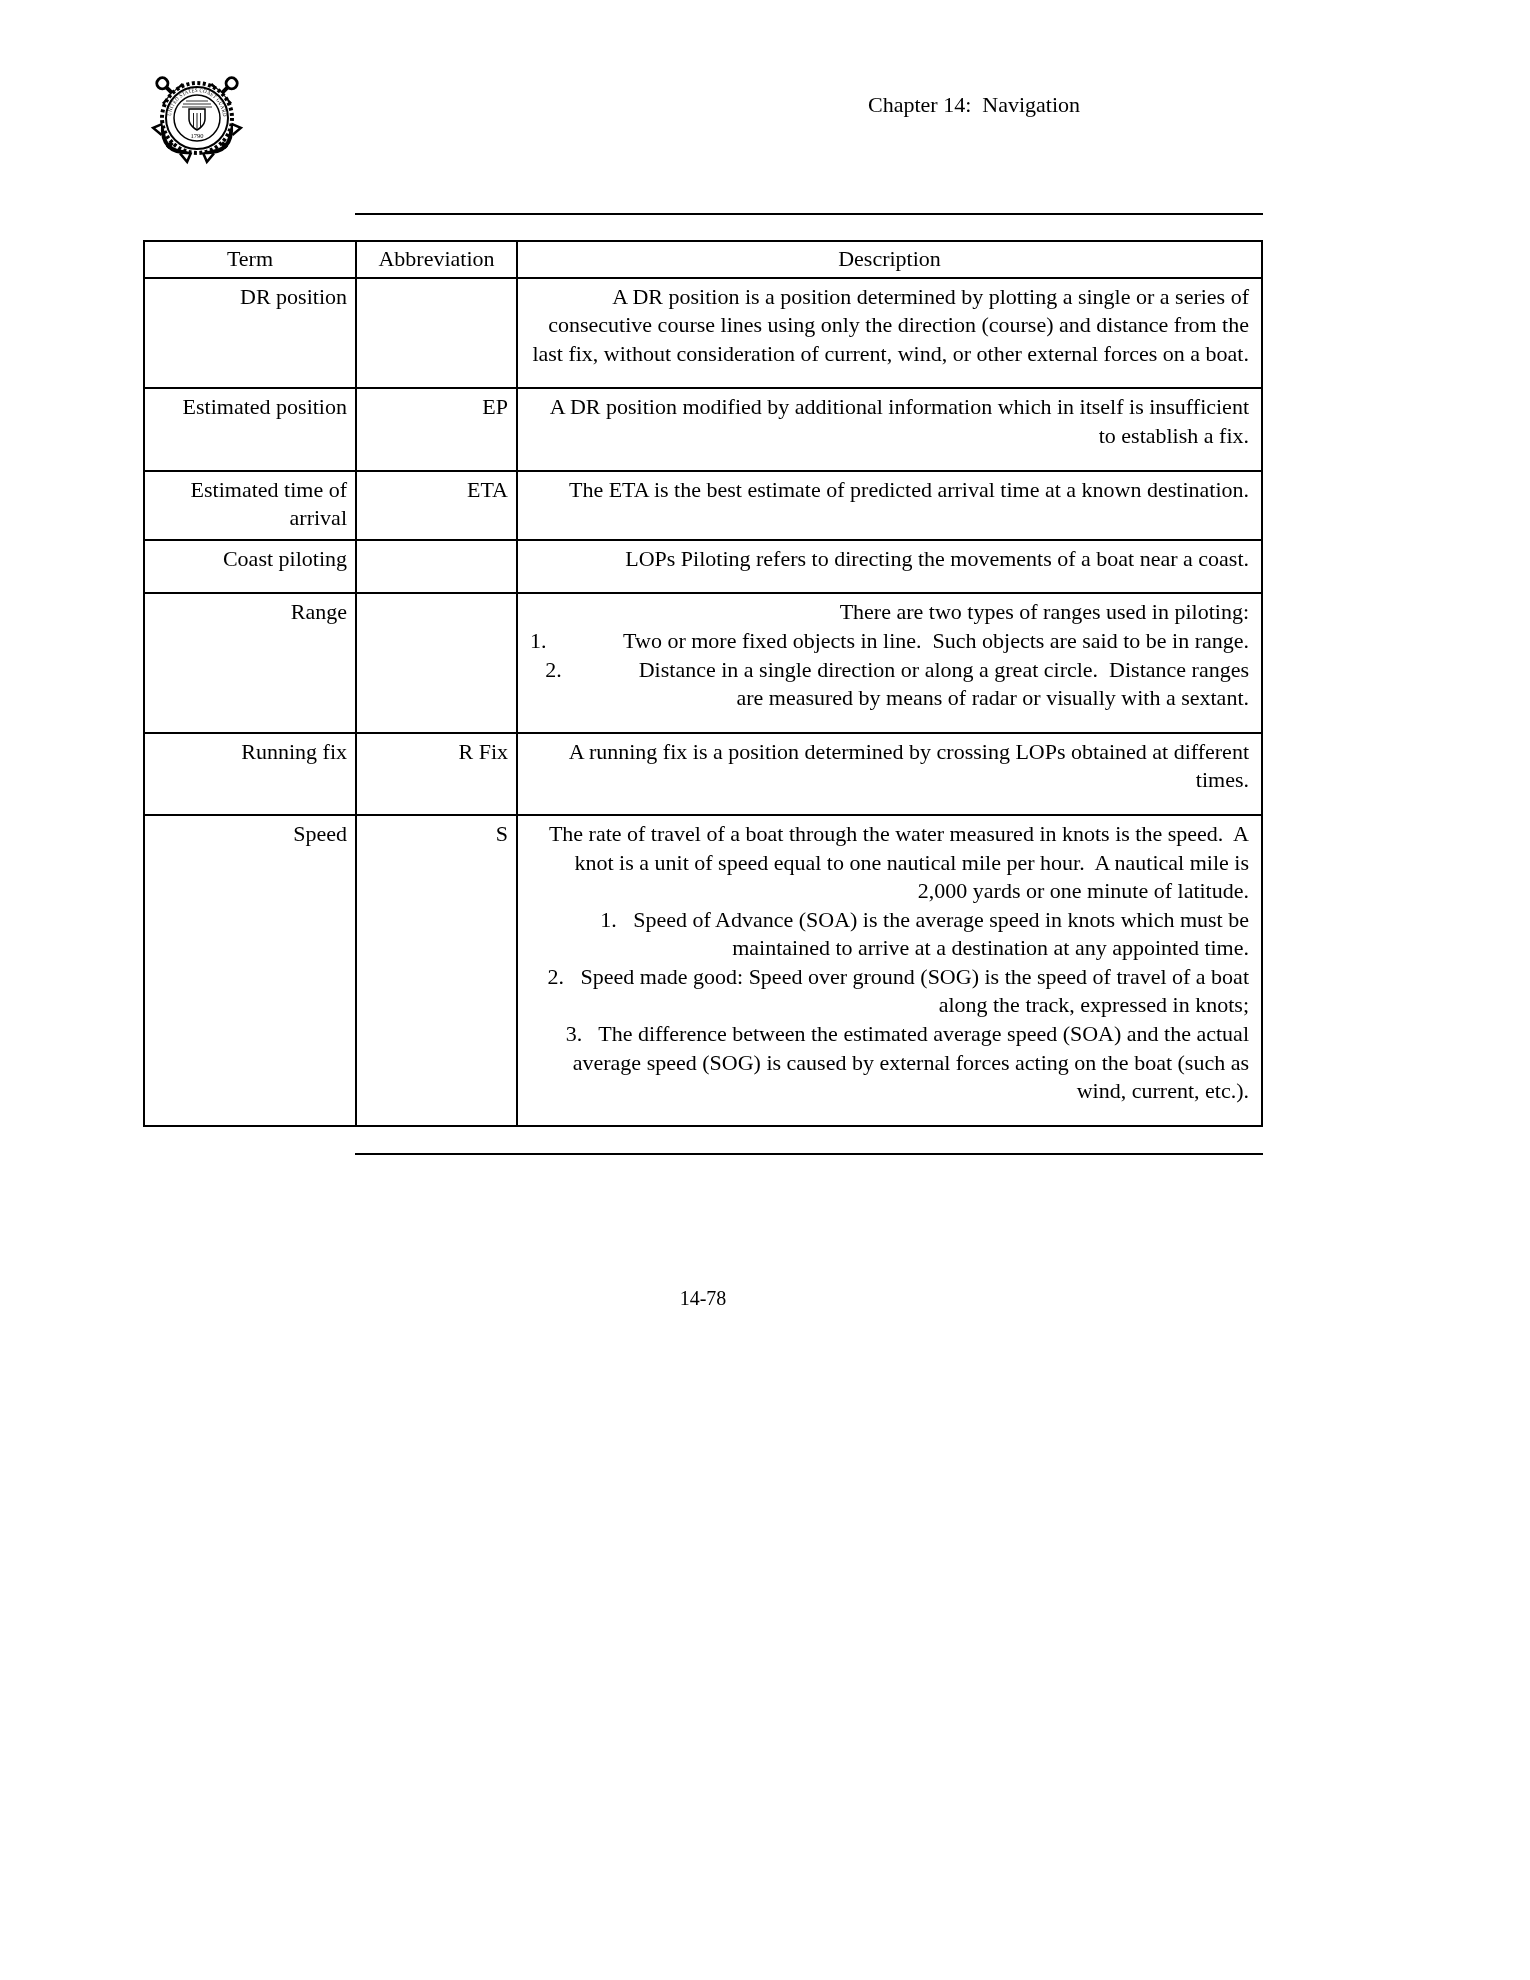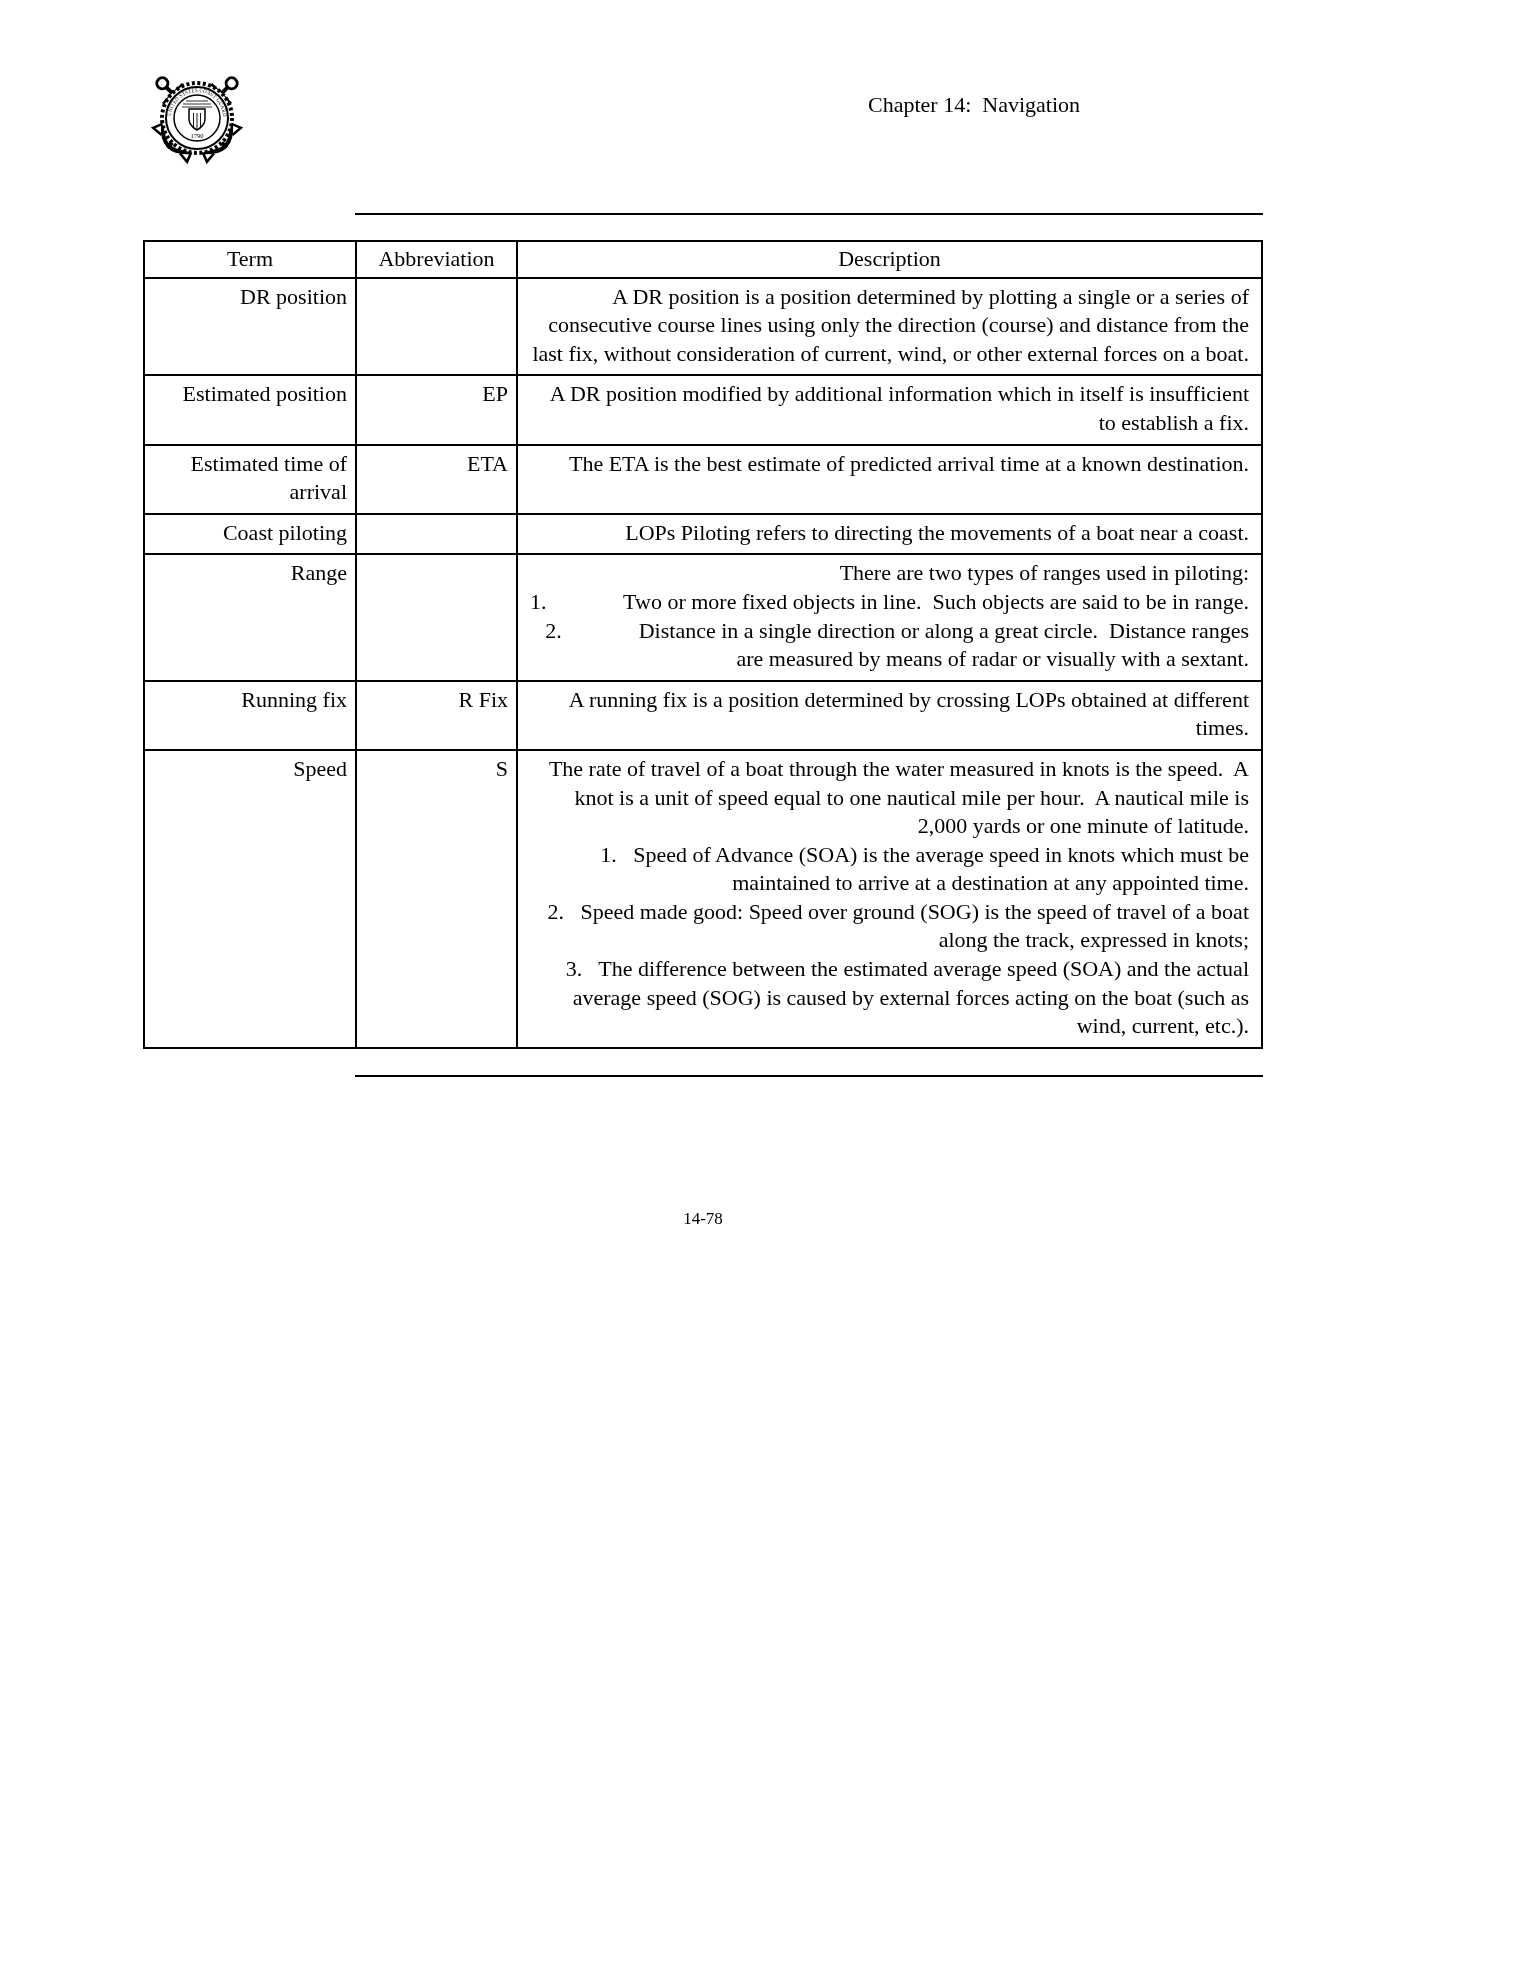--- a/index.html
+++ b/index.html
@@ -61,25 +61,25 @@
   }
   table.terms th {
     font-weight: normal;
     text-align: center;
     padding: 3px 8px;
   }
   col.c-term { width: 212px; }
   col.c-abbr { width: 161px; }
   td.term { padding: 4px 8px 6px 10px; }
   td.abbr { padding: 4px 8px 6px 10px; }
-  td.desc { padding: 4px 12px 6px 10px; white-space: pre-wrap; }
+  td.desc { padding: 4px 12px 19px 10px; white-space: pre-wrap; }
   .page-number {
     margin-top: 132px;
     text-align: center;
-    font-size: 17px;
+    font-size: 20px;
   }
 </style>
 </head>
 <body>
 
 <div class="page">
 
   <div class="logo">
     <svg width="122" height="120" viewBox="0 0 122 120">
 

